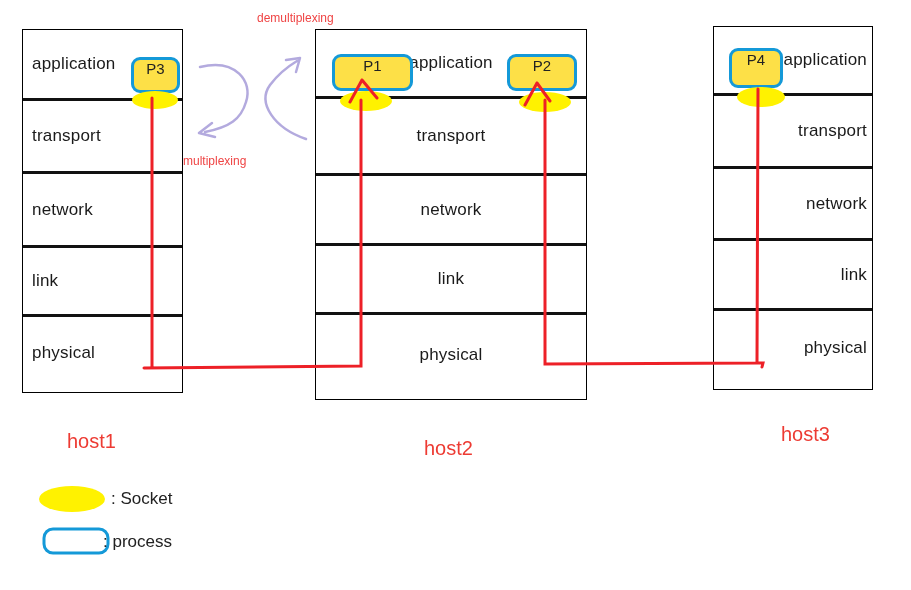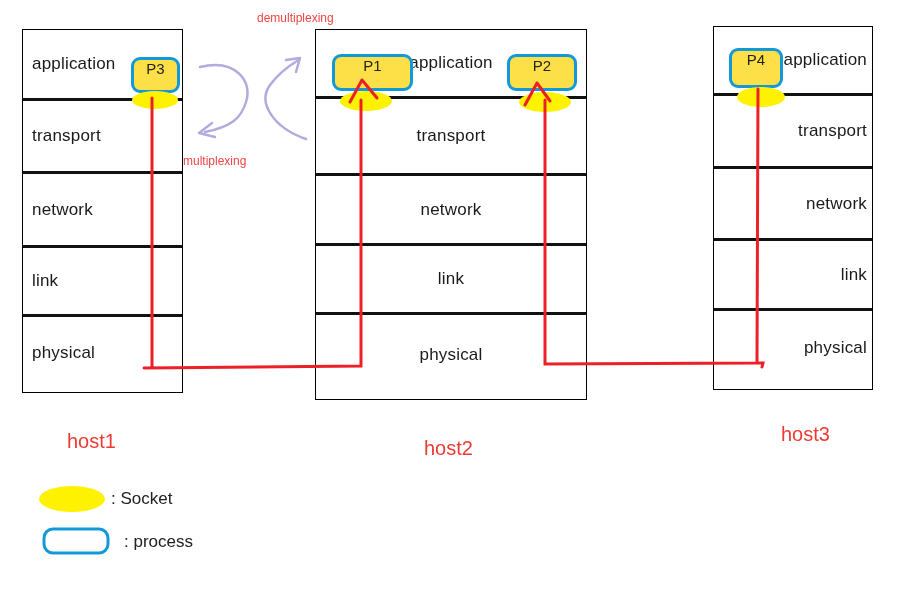--- a/index.html
+++ b/index.html
@@ -115,15 +115,15 @@
   </svg>
 
   <div class="annot" style="left:257px;top:11px;">demultiplexing</div>
   <div class="annot" style="left:183px;top:154px;">multiplexing</div>
 
   <div class="host-label" style="left:67px;top:430px;">host1</div>
   <div class="host-label" style="left:424px;top:437px;">host2</div>
   <div class="host-label" style="left:781px;top:423px;text-align:center;">host3</div>
 
   <div class="legend-text" style="left:111px;top:489px;">: Socket</div>
-  <div class="legend-text" style="left:116px;top:532px;padding-left:8px;">: process</div>
+  <div class="legend-text" style="left:95px;top:532px;padding-left:8px;">: process</div>
 
 </div>
 
 </body></html>

